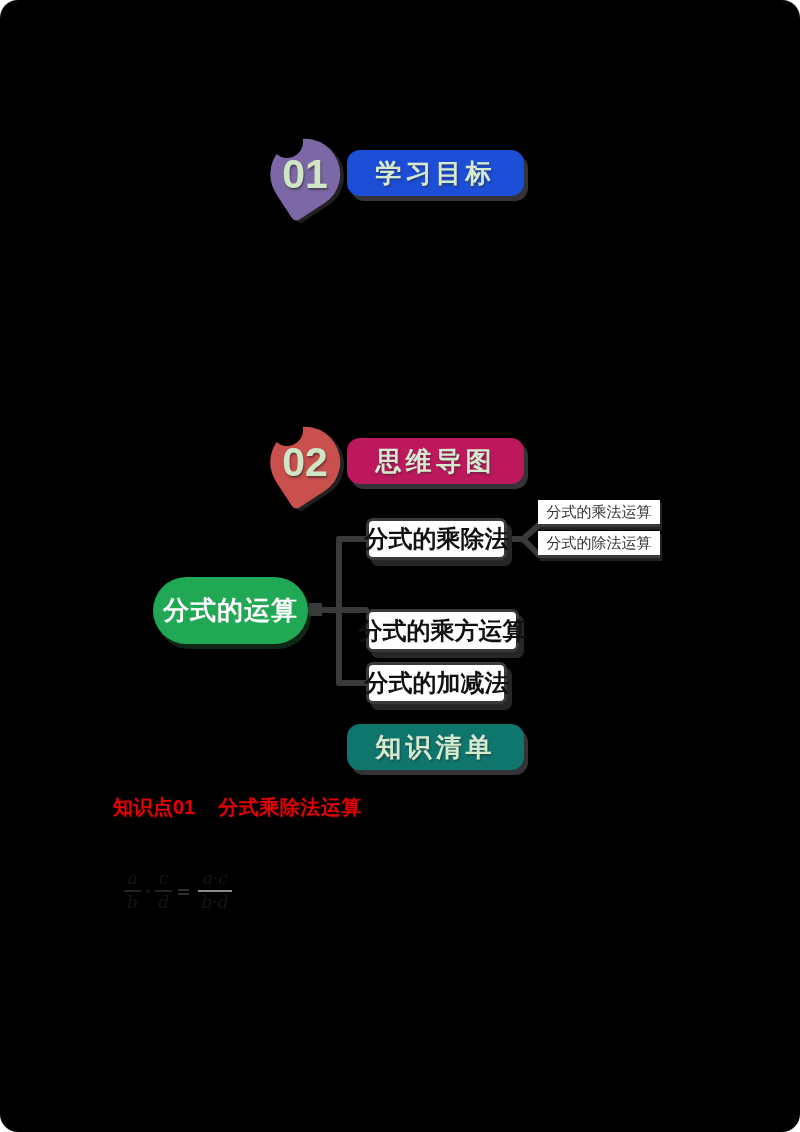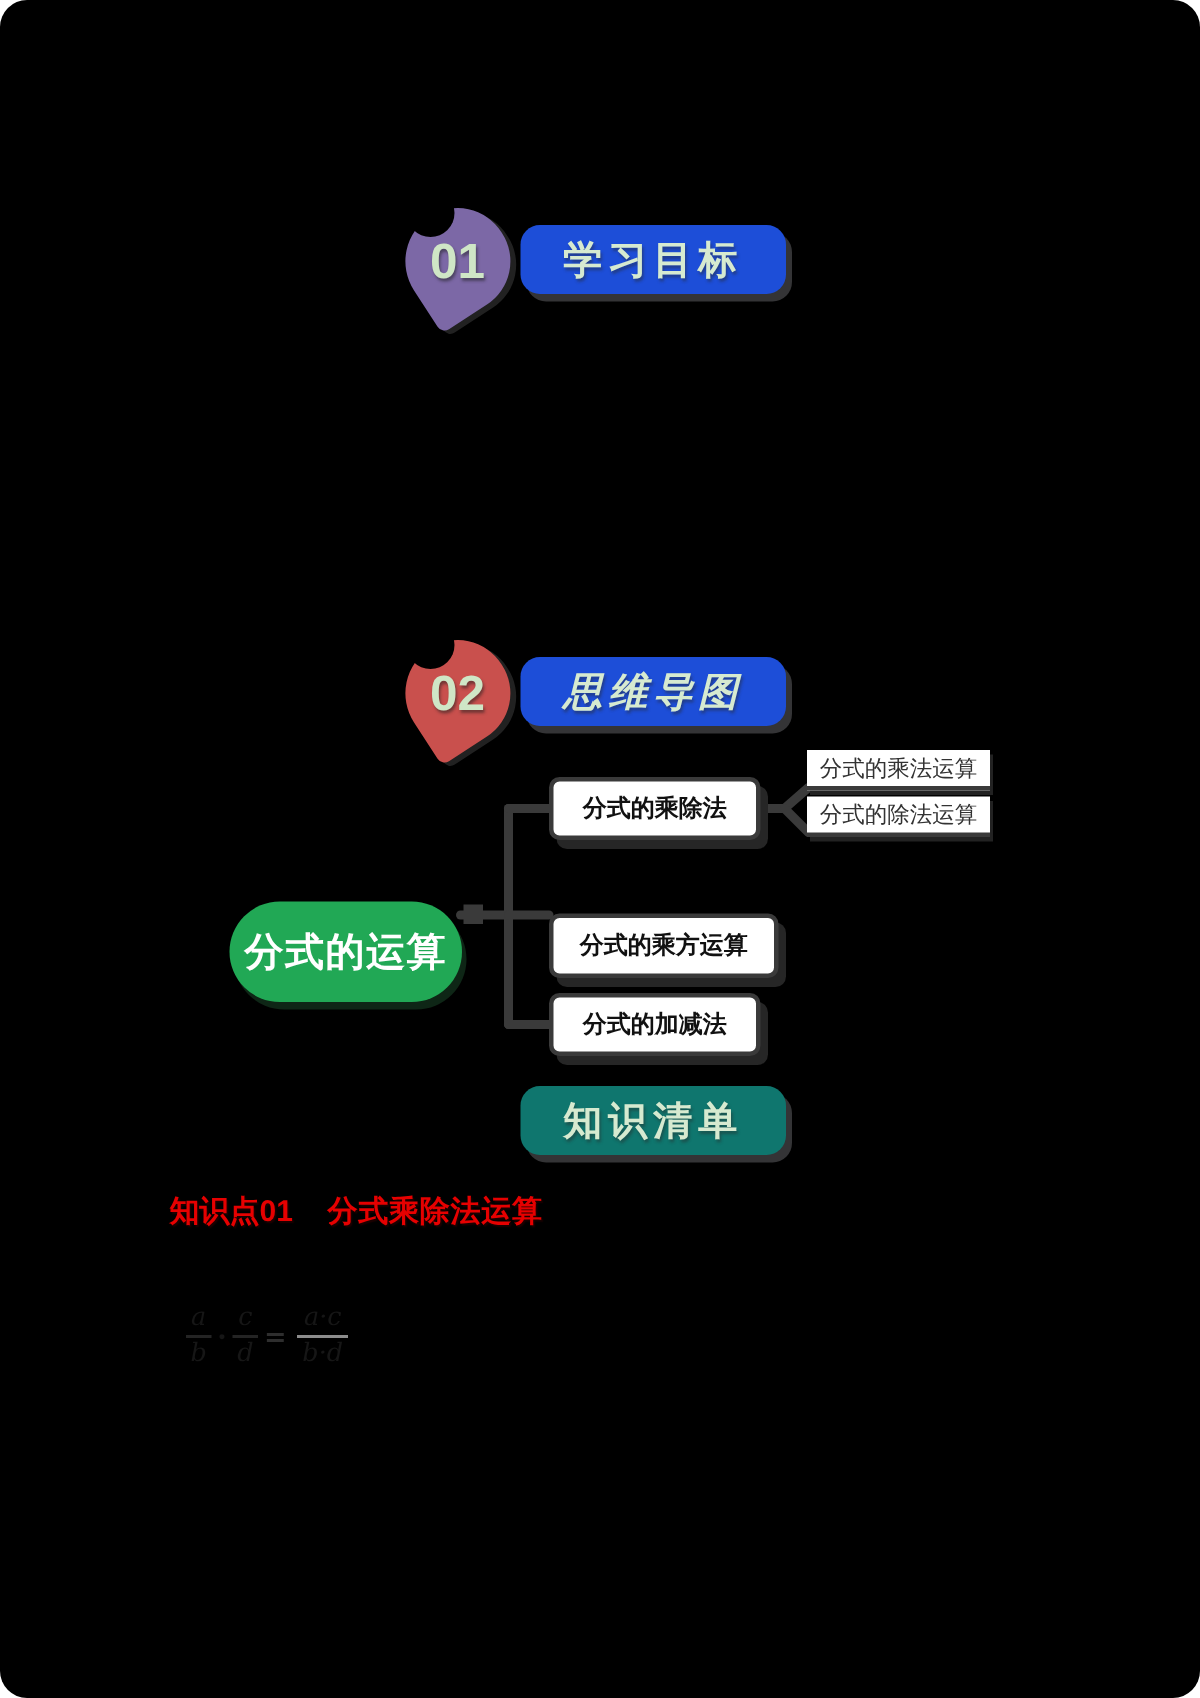--- a/index.html
+++ b/index.html
@@ -15,21 +15,21 @@
     position:absolute;inset:0;border-radius:52% 50% 50% 8%;
     transform:rotate(-33deg);
     box-shadow:2px 4px 0 rgba(130,130,130,0.25);
   }
   .badge-notch{
     position:absolute;width:32px;height:32px;border-radius:50%;
     background:#000;left:1px;top:-13px;
   }
   .badge-num{
     position:absolute;inset:0;display:flex;align-items:center;justify-content:center;
-    color:#cfe6c6;font-weight:bold;font-size:33px;
+    color:#cfe6c6;font-weight:bold;font-size:41px;
     text-shadow:1px 2px 2px rgba(30,30,30,0.5);
     text-align:right;
   }
   .title-bar{
     position:absolute;left:77px;top:11px;width:177px;height:46px;border-radius:13px;
     display:flex;align-items:center;justify-content:center;
     box-shadow:4px 5px 0 rgba(150,150,155,0.35);
   }
   .title-bar-label{
     color:#d6ead0;font-weight:bold;font-size:26px;letter-spacing:4px;
@@ -39,27 +39,26 @@
   #header-02{left:270px;top:427px;}
   #header-03{left:270px;top:713px;}
   
   #mindmap{position:absolute;left:0;top:0;width:800px;height:1132px;}
   #mm-svg{position:absolute;left:0;top:0;}
   .mm-root{
     position:absolute;left:153px;top:577px;width:155px;height:67px;border-radius:34px;
     display:flex;align-items:center;justify-content:center;
     color:#ffffff;font-weight:bold;font-size:26px;letter-spacing:1px;
     box-shadow:3px 5px 0 rgba(25,70,40,0.55);
-    margin-top:24px;
   }
   .mm-box{
     position:absolute;background:#ffffff;border:3px solid #3a3a3a;border-radius:7px;
     box-shadow:5px 6px 0 #262626;box-sizing:border-box;
     display:flex;align-items:center;justify-content:center;
-    font-weight:bold;font-size:16px;color:#111;white-space:nowrap;
+    font-weight:bold;font-size:24px;color:#111;white-space:nowrap;
   }
   #mm-box-0{left:366px;top:518px;width:141px;height:42px;}
   #mm-box-1{left:366px;top:588px;width:153px;height:43px;margin-top:21px;}
   #mm-box-2{left:366px;top:662px;width:141px;height:42px;}
   .mm-leaf{
     position:absolute;left:538px;width:122px;height:24px;background:#ffffff;
     border-bottom:3px solid #3a3a3a;box-shadow:2px 3px 0 #222;box-sizing:content-box;
     display:flex;align-items:center;justify-content:center;
     font-size:15px;color:#333;white-space:nowrap;
   }
@@ -100,21 +99,21 @@
       <span class="title-bar-label">学习目标</span>
     </div>
   </div>
 
   <div class="sec-header" id="header-02">
     <div class="badge">
       <div class="badge-shape" style="background: rgb(201, 80, 77);"></div>
       <div class="badge-notch"></div>
       <div class="badge-num">02</div>
     </div>
-    <div class="title-bar" style="background: #1d4ed8; font-style: italic;">
+    <div class="title-bar" style="background: #be185d;">
       <span class="title-bar-label">思维导图</span>
     </div>
   </div>
 
   <div id="mindmap">
     <svg id="mm-svg" width="800" height="1132">
       <g fill="none" stroke="#3a3a3a" stroke-width="6" stroke-linecap="round" class="mm-line">
         <path d="M307 610 H336"></path>
         <path d="M339 539 V683"></path>
         <path d="M339 539 H366"></path>

